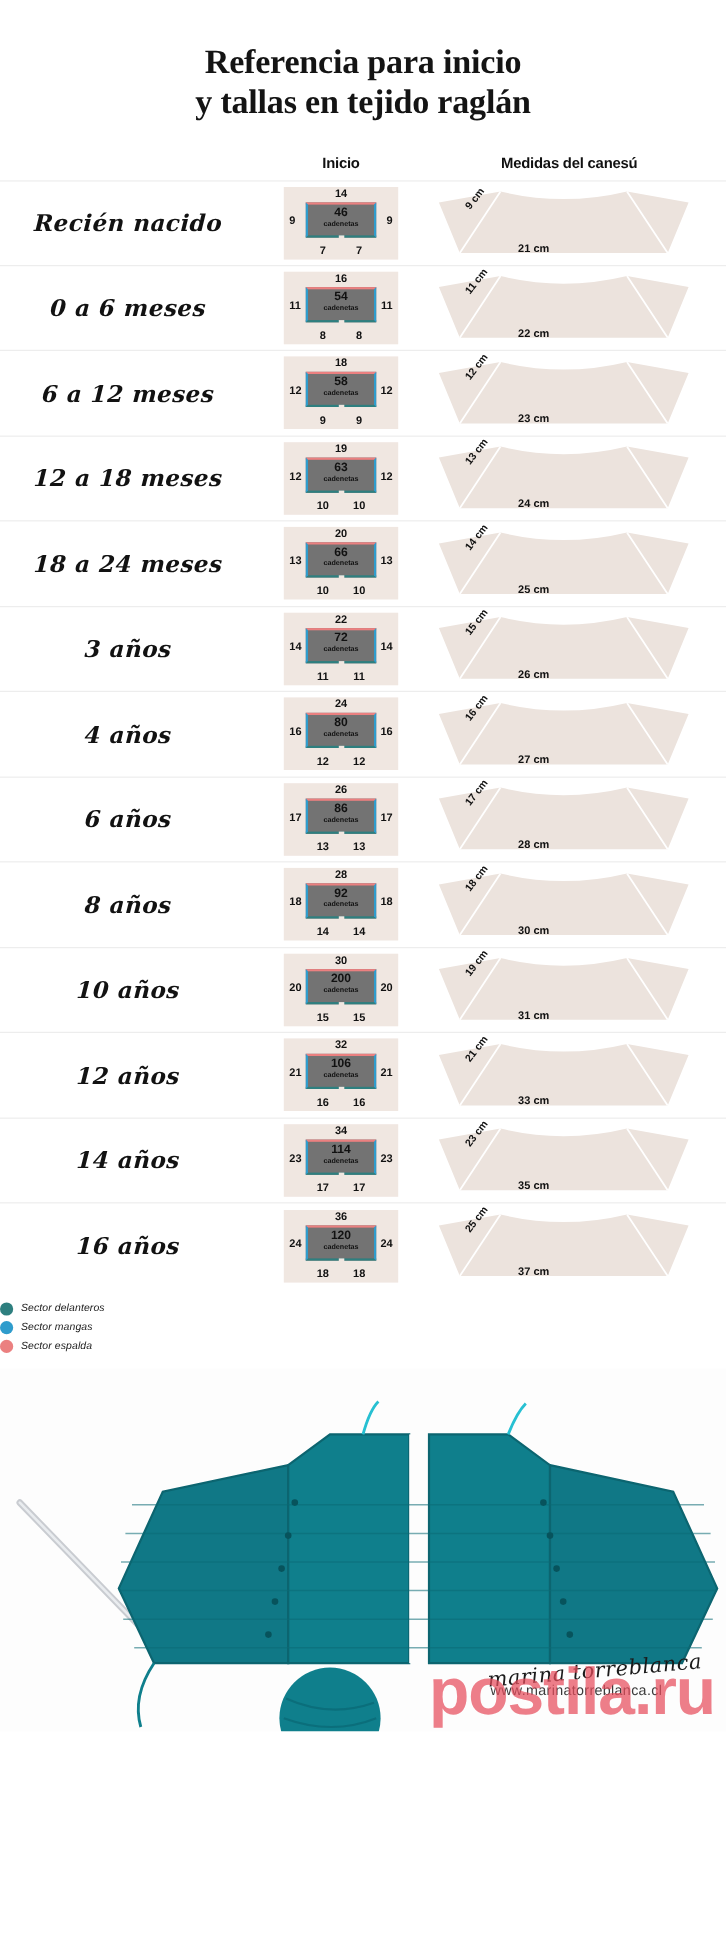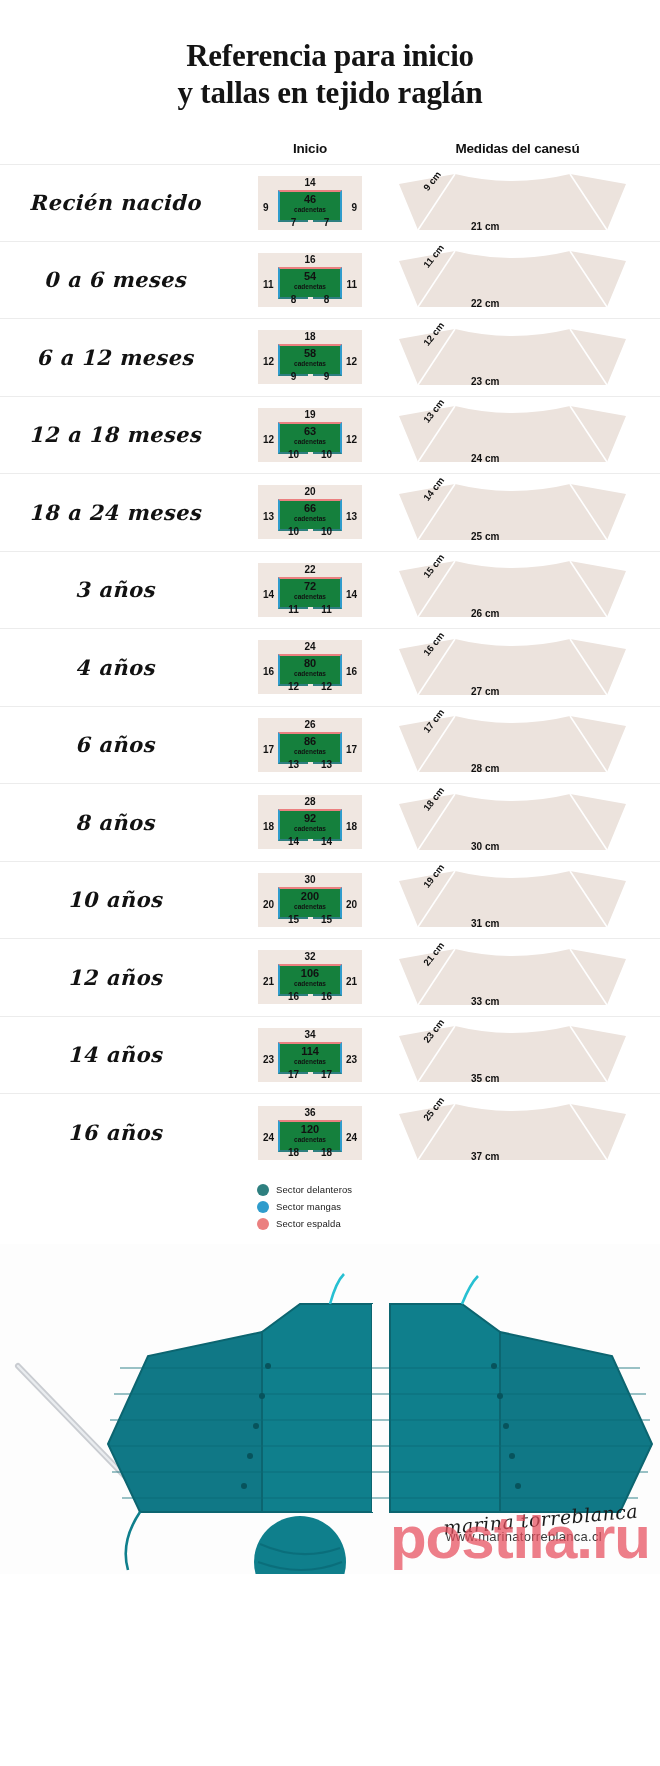--- a/index.html
+++ b/index.html
@@ -70,21 +70,21 @@
   
   .c-inicio {
     width: 130px;
     display: flex;
     justify-content: center;
     align-items: center;
   }
   .dgm {
     position: relative;
     width: 104px;
-    height: 54px;
+    height: 66px;
     background: #f0e7e1;
   }
   .dgm .top-num {
     position: absolute;
     top: 1px; left: 0; right: 0;
     text-align: center;
     font-size: 10px; font-weight: bold; color: #111;
   }
   .dgm .left-num {
     position: absolute;
@@ -92,21 +92,21 @@
     font-size: 10px; font-weight: bold; color: #111;
   }
   .dgm .right-num {
     position: absolute;
     right: 5px; top: 26px;
     font-size: 10px; font-weight: bold; color: #111;
   }
   .dgm .box {
     position: absolute;
     left: 20px; right: 20px; top: 14px; height: 32px;
-    background: #15803d;
+    background: #737373;
     border: 2.2px solid #2e7f7f;
     border-top-color: #eb8080;
     border-left-color: #2f9ccc;
     border-right-color: #2f9ccc;
   }
   .dgm .box .cnt {
     text-align: center;
     font-size: 11px; font-weight: bold; color: #111;
     margin-top: 2px; line-height: 1;
   }
@@ -154,21 +154,21 @@
   .yoke-bot-lbl {
     position: absolute;
     left: 86px; bottom: 4px;
     font-size: 10px; font-weight: bold; color: #111;
     white-space: nowrap;
   }
 
   
   .legend {
     margin-top: 12px;
-    padding-left: 257px;
+    font-style: italic;
   }
   .lg-item {
     display: flex;
     align-items: center;
     margin-bottom: 5px;
   }
   .lg-dot {
     width: 12px; height: 12px; border-radius: 50%;
     margin-right: 7px; flex: none;
   }

